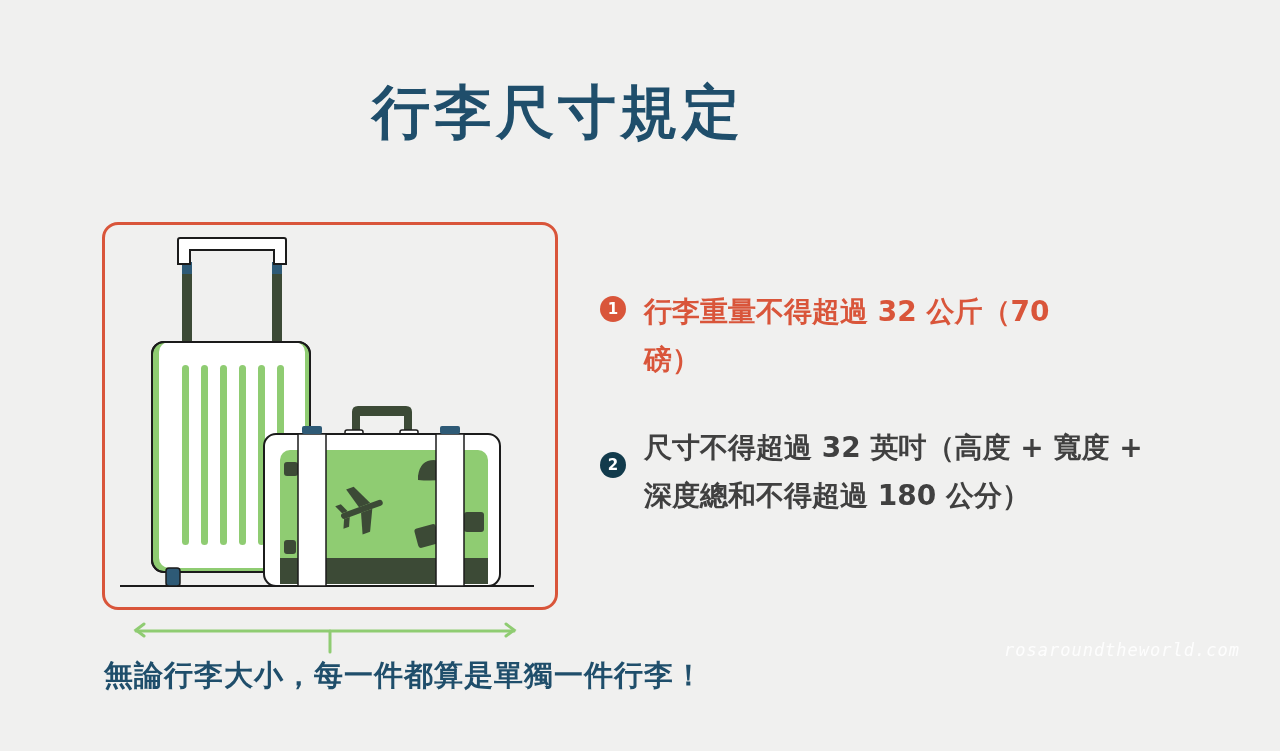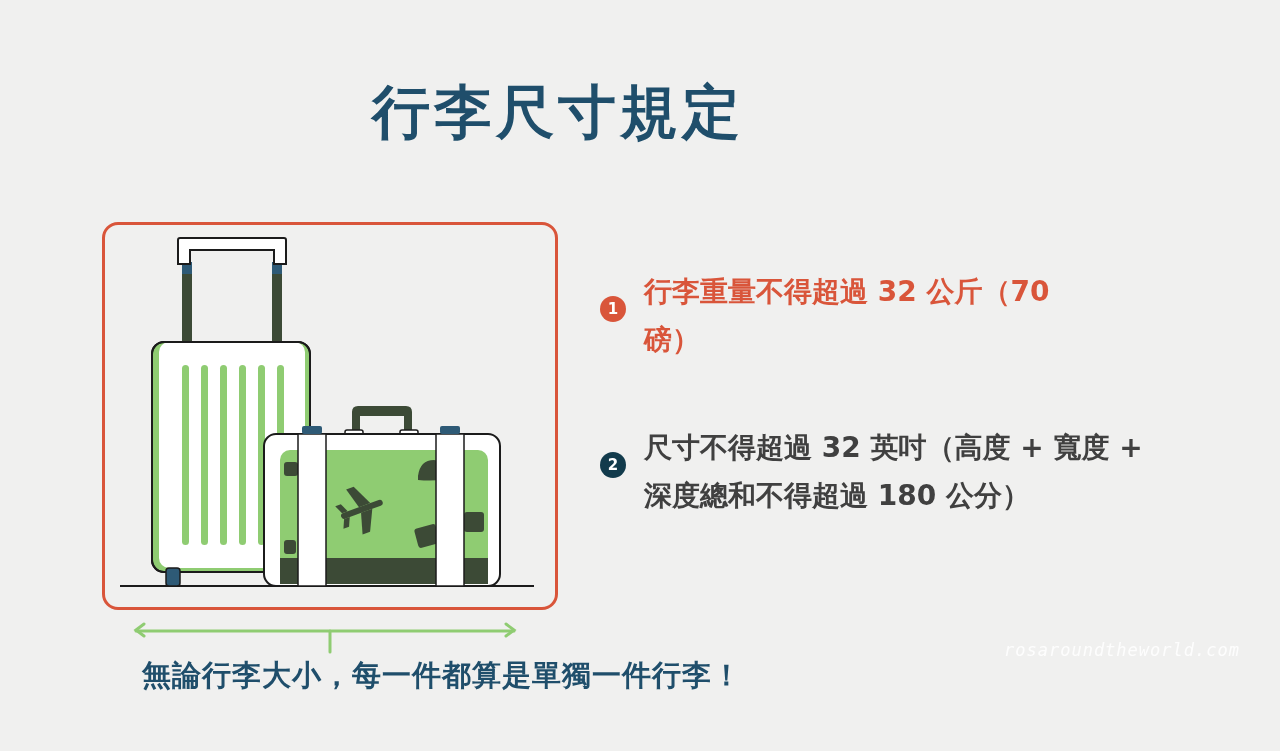--- a/index.html
+++ b/index.html
@@ -25,26 +25,26 @@
   .rule1 { left: 600px; top: 268px; width: 480px; }
   .rule2 { left: 600px; top: 424px; width: 580px; }
   .badge {
     width: 26px; height: 26px; border-radius: 50%; color: #fff;
     font-size: 15px; font-weight: bold; display: flex; align-items: center;
     justify-content: center; flex: 0 0 auto; margin-top: 28px;
   }
   .badge1 { background: #d9553a; }
   .badge2 { background: #123b4c; }
   .rule-text { font-size: 28px; font-weight: bold; line-height: 48px; }
-  .rule1 .rule-text { color: #d9553a; }
+  .rule1 .rule-text { color: #d9553a; margin-top: 20px; }
   .rule2 .rule-text { color: #404040; }
   .bracket { position: absolute; left: 132px; top: 622px; }
   .note {
     position: absolute; left: 104px; top: 656px; font-size: 29px;
-    font-weight: bold; color: #1f4e6b; letter-spacing: 1px; margin-left: 38px;
+    font-weight: bold; color: #1f4e6b; letter-spacing: 1px;
   }
   .watermark {
     position: absolute; left: 1004px; top: 640px; font-size: 17px;
     color: #ffffff; font-style: italic; font-family: "DejaVu Sans Mono", monospace;
     opacity: 0.9; letter-spacing: 1px;
   }
 </style>
 </head>
 <body>
 

